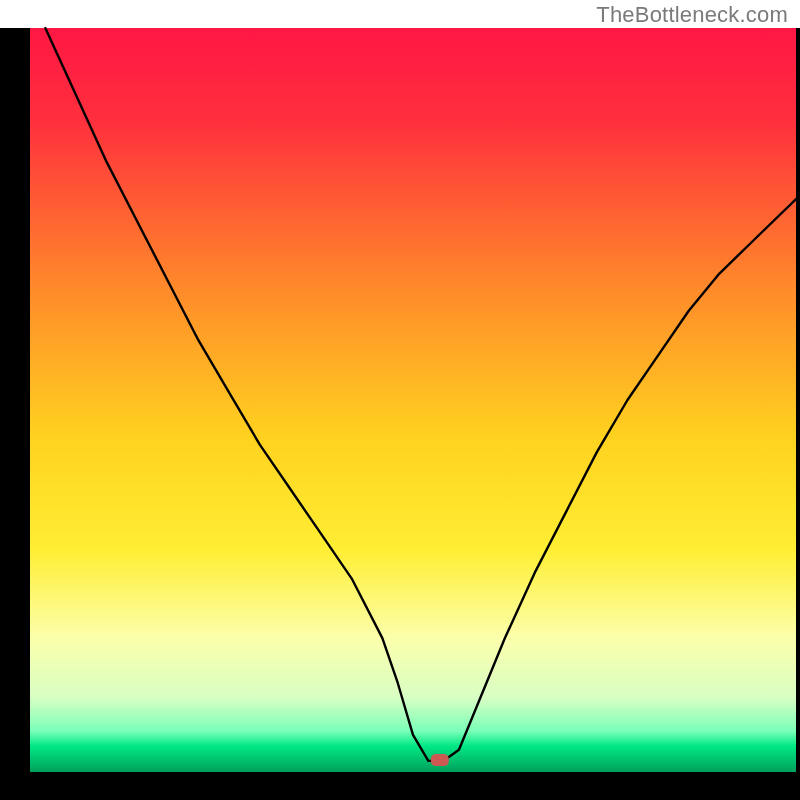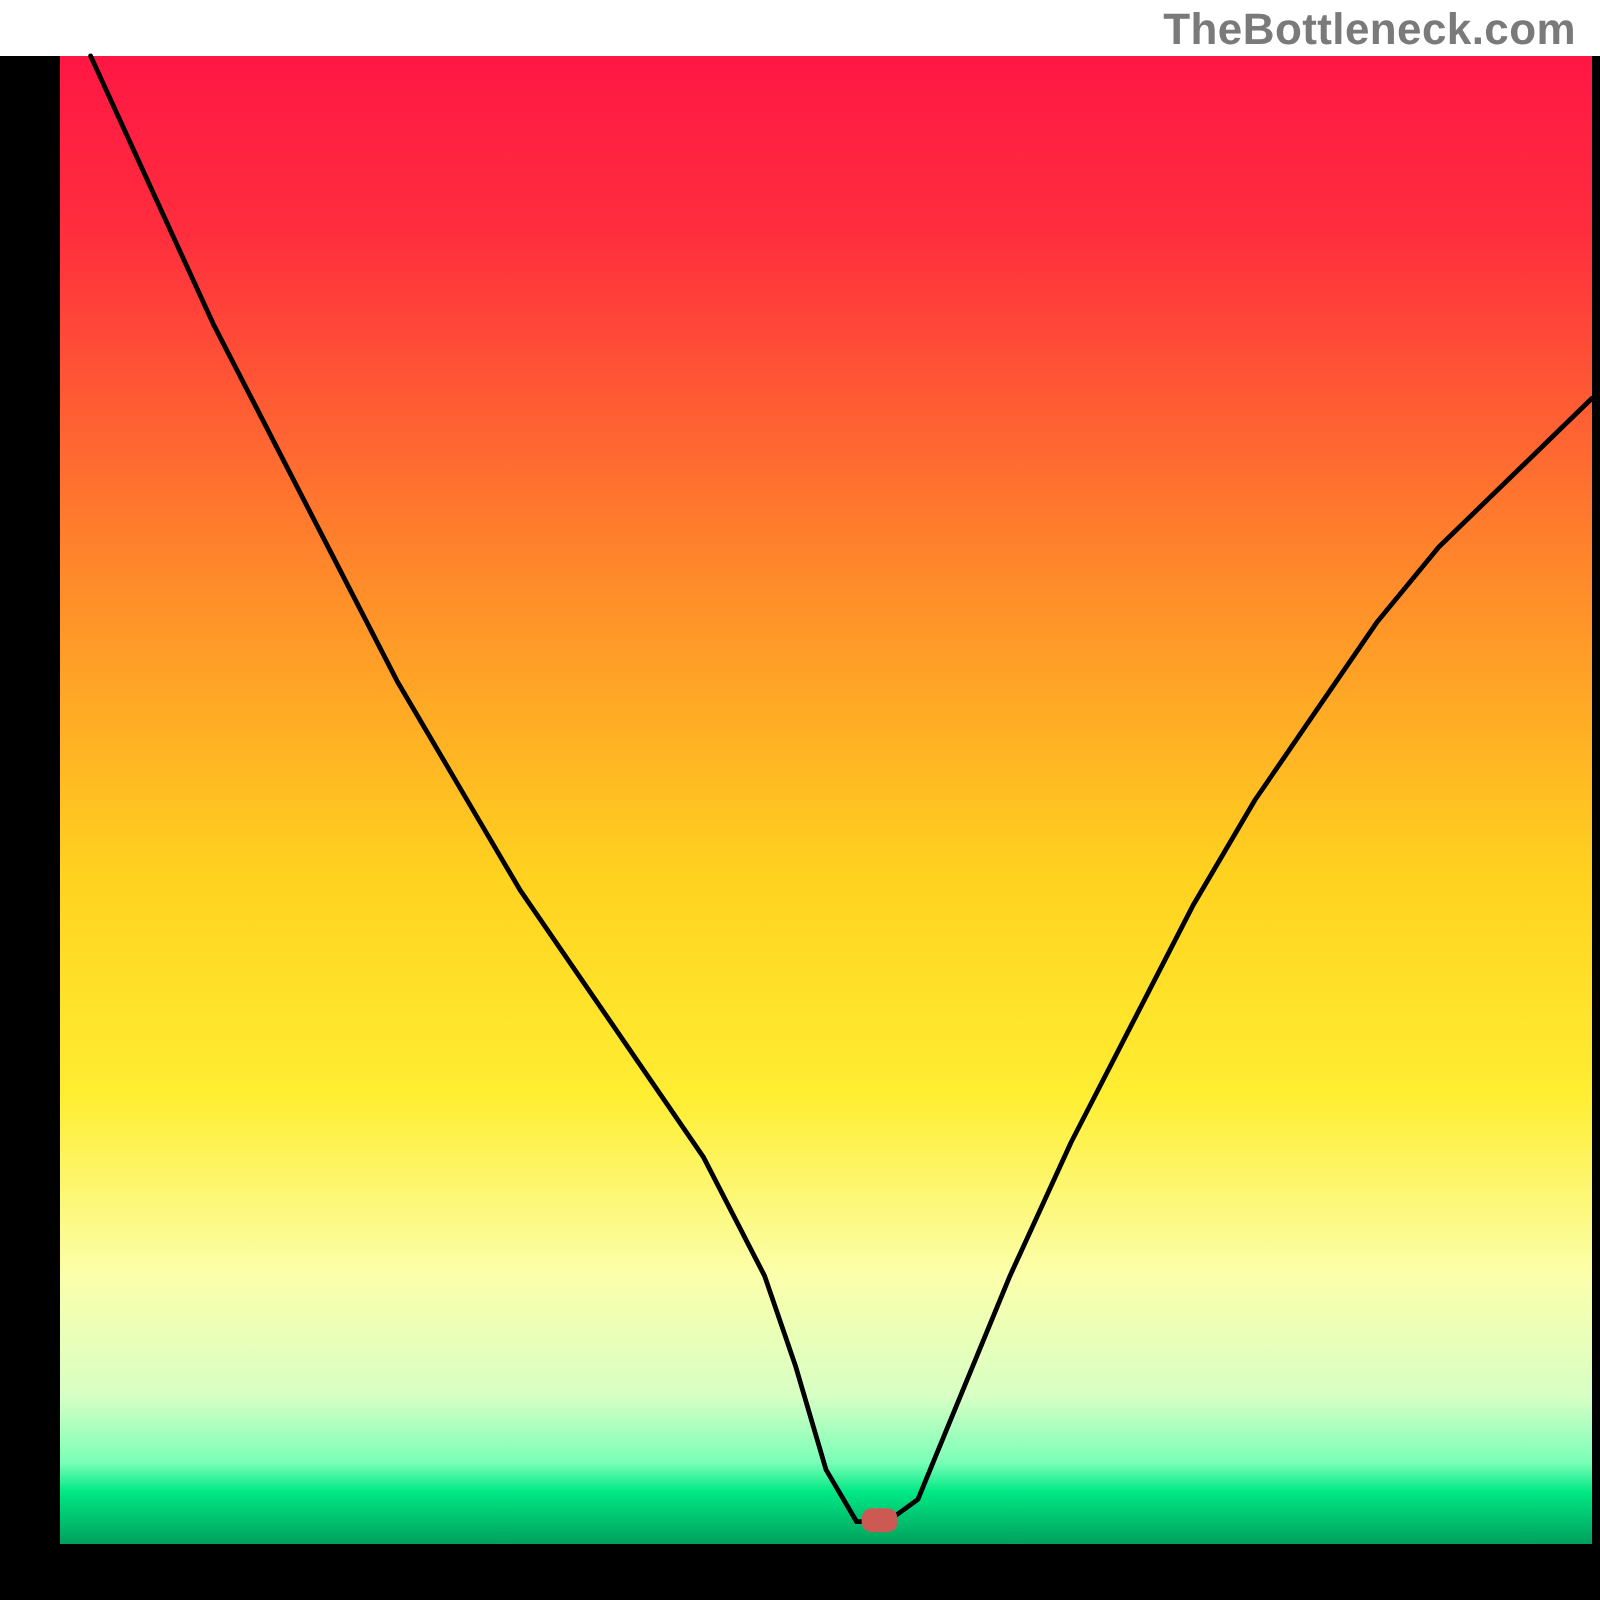--- a/index.html
+++ b/index.html
@@ -15,21 +15,21 @@
     position: relative;
     width: 800px;
     height: 800px;
   }
   .watermark {
     position: absolute;
     top: 2px;
     right: 12px;
     font-size: 22px;
     color: #7a7a7a;
-    font-weight: 700;
+    font-weight: 400;
     letter-spacing: 0.2px;
     z-index: 5;
   }
   svg {
     display: block;
   }
 </style>
 </head>
 <body>
 

